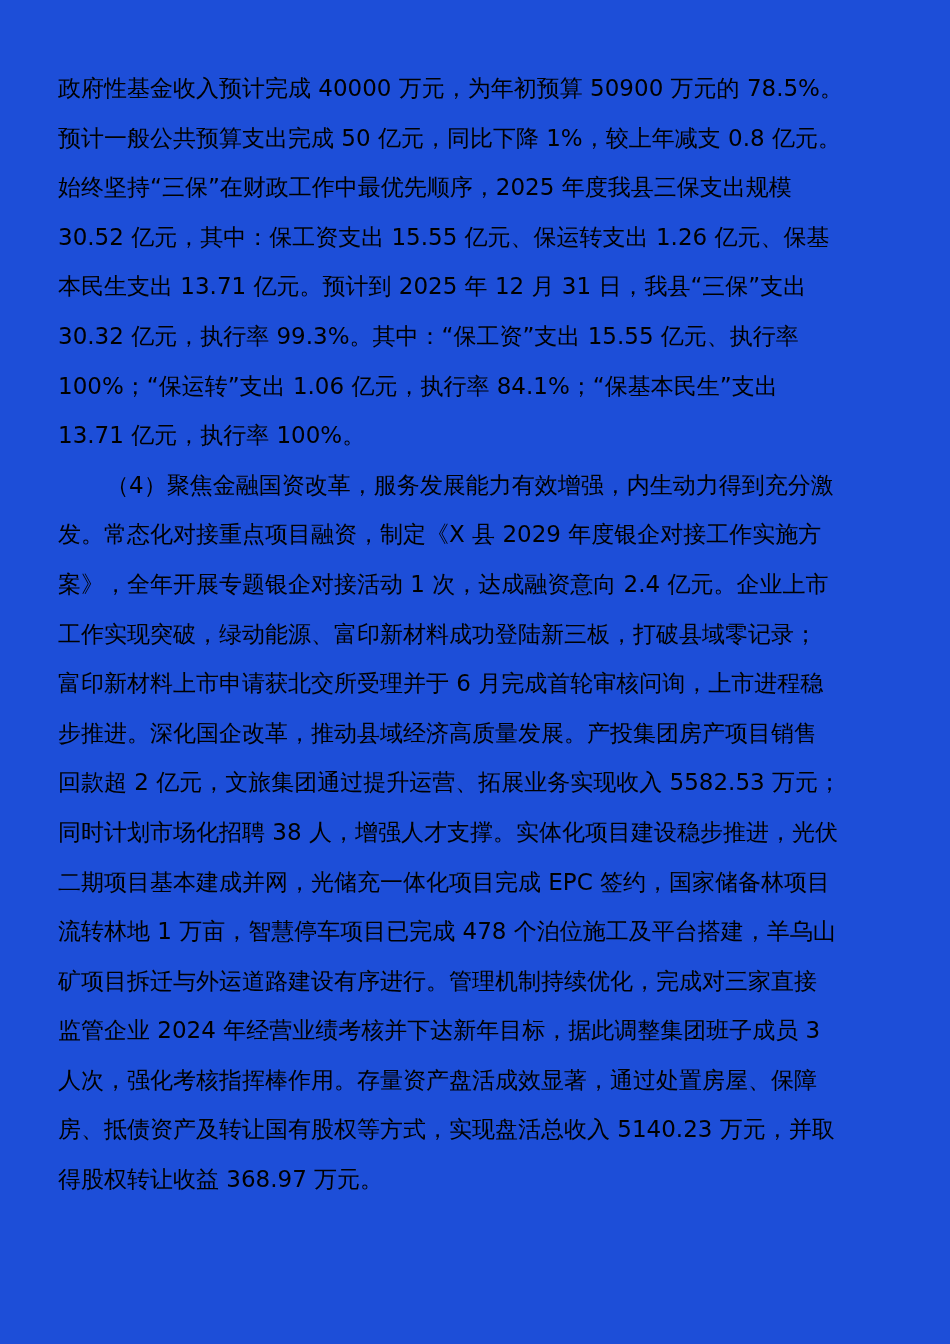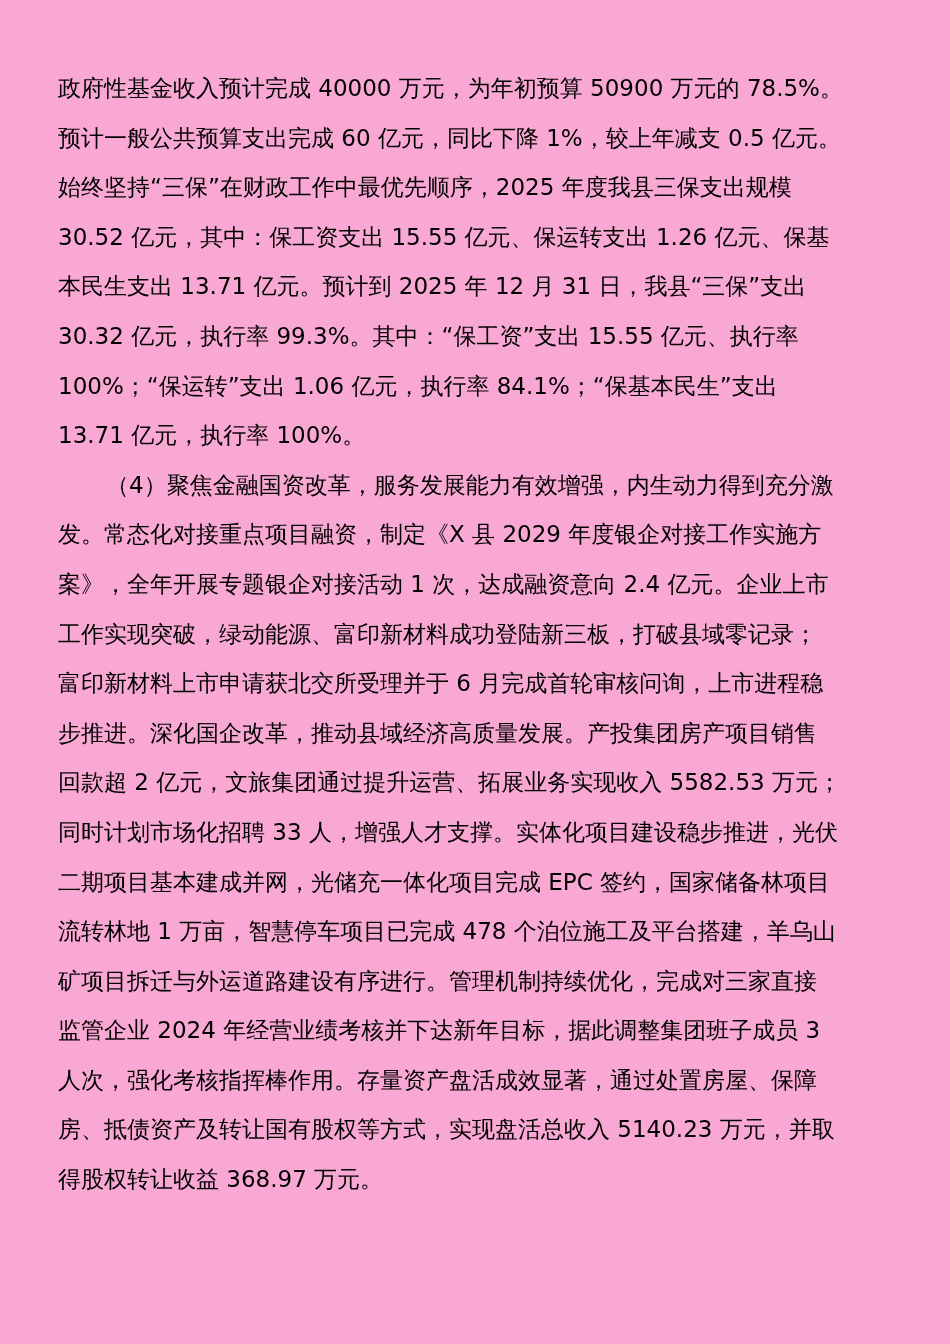--- a/index.html
+++ b/index.html
@@ -14,21 +14,21 @@
     overflow: hidden;
     font-family: "DejaVu Sans", "Liberation Sans", sans-serif;
     color: #000000;
   }
   .page {
     position: absolute;
     left: 0;
     top: 0;
     width: 950px;
     height: 1344px;
-    background: #f9a8d4;
+    background: #1d4ed8;
   }
   .text-block {
     position: absolute;
     left: 58px;
     top: 64px;
     width: 840px;
   }
   .line {
     height: 49.6px;
     line-height: 49.6px;
@@ -41,38 +41,38 @@
   }
 </style>
 </head>
 <body>
 
 <div class="page">
   <div class="text-block">
 
     <div>
       <div class="line">政府性基金收入预计完成 40000 万元，为年初预算 50900 万元的 78.5%。</div>
-      <div class="line">预计一般公共预算支出完成 60 亿元，同比下降 1%，较上年减支 0.5 亿元。</div>
+      <div class="line">预计一般公共预算支出完成 50 亿元，同比下降 1%，较上年减支 0.8 亿元。</div>
       <div class="line">始终坚持“三保”在财政工作中最优先顺序，2025 年度我县三保支出规模</div>
       <div class="line">30.52 亿元，其中：保工资支出 15.55 亿元、保运转支出 1.26 亿元、保基</div>
       <div class="line">本民生支出 13.71 亿元。预计到 2025 年 12 月 31 日，我县“三保”支出</div>
       <div class="line">30.32 亿元，执行率 99.3%。其中：“保工资”支出 15.55 亿元、执行率</div>
       <div class="line">100%；“保运转”支出 1.06 亿元，执行率 84.1%；“保基本民生”支出</div>
       <div class="line">13.71 亿元，执行率 100%。</div>
     </div>
 
     <div>
       <div class="line indent">（4）聚焦金融国资改革，服务发展能力有效增强，内生动力得到充分激</div>
       <div class="line">发。常态化对接重点项目融资，制定《X 县 2029 年度银企对接工作实施方</div>
       <div class="line">案》，全年开展专题银企对接活动 1 次，达成融资意向 2.4 亿元。企业上市</div>
       <div class="line">工作实现突破，绿动能源、富印新材料成功登陆新三板，打破县域零记录；</div>
       <div class="line">富印新材料上市申请获北交所受理并于 6 月完成首轮审核问询，上市进程稳</div>
       <div class="line">步推进。深化国企改革，推动县域经济高质量发展。产投集团房产项目销售</div>
       <div class="line">回款超 2 亿元，文旅集团通过提升运营、拓展业务实现收入 5582.53 万元；</div>
-      <div class="line">同时计划市场化招聘 33 人，增强人才支撑。实体化项目建设稳步推进，光伏</div>
+      <div class="line">同时计划市场化招聘 38 人，增强人才支撑。实体化项目建设稳步推进，光伏</div>
       <div class="line">二期项目基本建成并网，光储充一体化项目完成 EPC 签约，国家储备林项目</div>
       <div class="line">流转林地 1 万亩，智慧停车项目已完成 478 个泊位施工及平台搭建，羊乌山</div>
       <div class="line">矿项目拆迁与外运道路建设有序进行。管理机制持续优化，完成对三家直接</div>
       <div class="line">监管企业 2024 年经营业绩考核并下达新年目标，据此调整集团班子成员 3</div>
       <div class="line">人次，强化考核指挥棒作用。存量资产盘活成效显著，通过处置房屋、保障</div>
       <div class="line">房、抵债资产及转让国有股权等方式，实现盘活总收入 5140.23 万元，并取</div>
       <div class="line">得股权转让收益 368.97 万元。</div>
     </div>
 
   </div>

